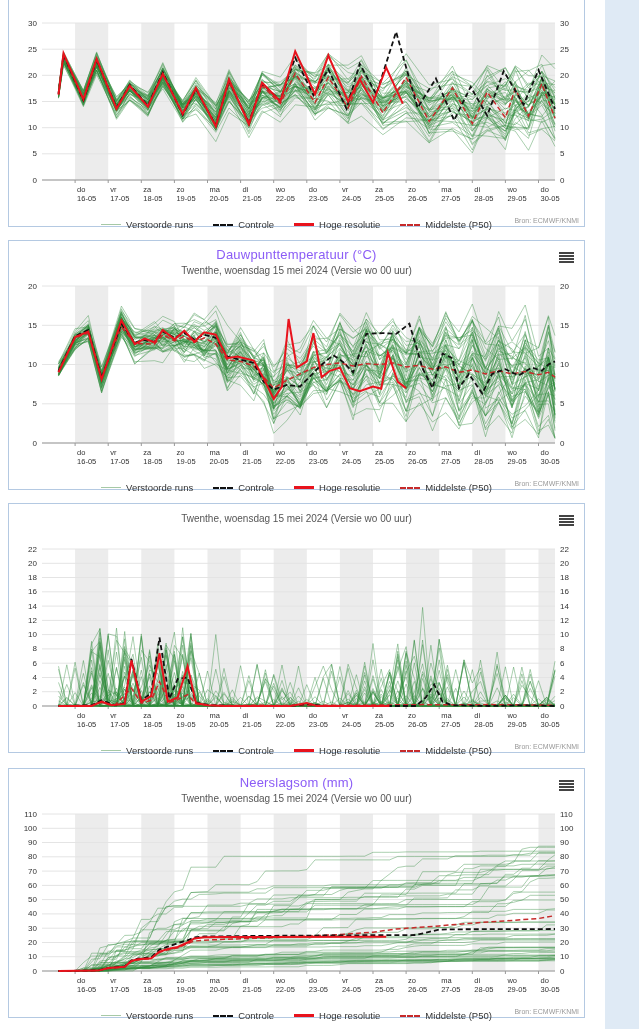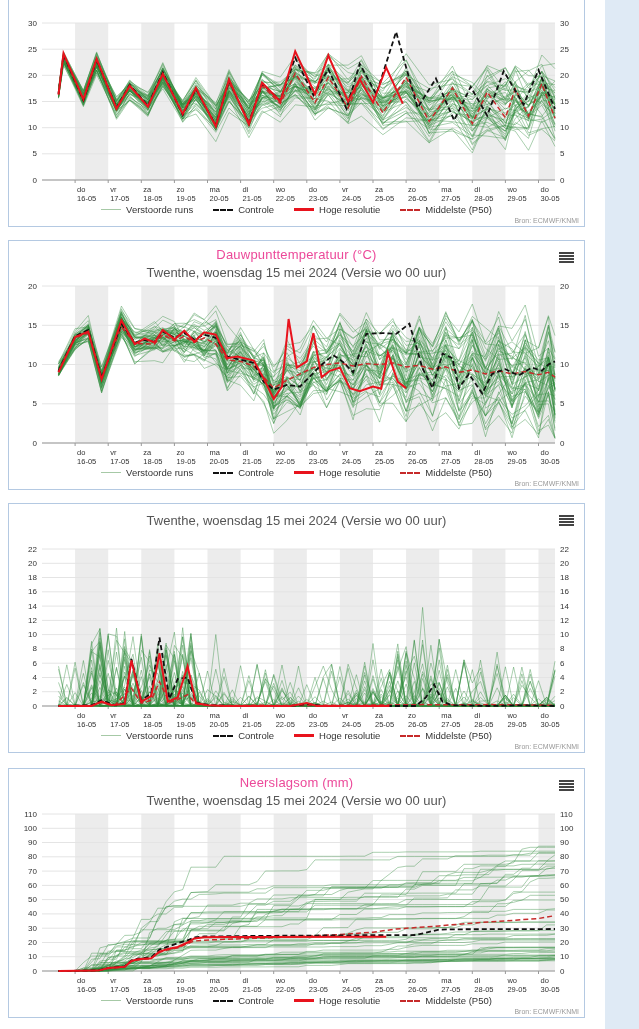--- a/index.html
+++ b/index.html
@@ -5,28 +5,28 @@
   html,body{margin:0;padding:0;background:#ffffff;width:639px;height:1029px;overflow:hidden;
     font-family:"Liberation Sans",sans-serif;}
   .side-strip{position:fixed;left:605px;top:0;width:34px;height:1029px;background:#dfeaf5;}
   .content{width:605px;}
   .panel{box-sizing:border-box;position:relative;margin-left:8px;width:577px;height:250px;
     background:#fff;border:1px solid #b4c9e2;}
   .panel-1{margin-top:-23px;margin-bottom:13px;}
   .panel-2{margin-bottom:13px;}
   .panel-3{margin-bottom:15px;}
   .panel-head{text-align:center;height:34px;padding-top:6px;}
-  .chart-title{font-size:13px;color:#ec4899;letter-spacing:.2px;}
-  .chart-subtitle{font-size:13px;color:#555;margin-top:3px;}
+  .chart-title{font-size:13px;color:#8b5cf6;letter-spacing:.2px;}
+  .chart-subtitle{font-size:10px;color:#555;margin-top:3px;}
   .menu-btn{position:absolute;top:10px;right:10px;width:15px;height:13px;cursor:pointer;
     display:flex;flex-direction:column;justify-content:center;gap:1.5px;background:none;border:none;padding:0;}
   .menu-btn i{display:block;height:1.6px;background:#444;}
   svg.chart{display:block;margin:0 1px;}
   svg text{font-family:"Liberation Sans",sans-serif;}
-  .legend{display:flex;justify-content:center;align-items:flex-start;gap:20px;margin-top:1px;}
+  .legend{display:flex;justify-content:center;align-items:flex-start;gap:20px;margin-top:16px;}
   .legend-item{display:flex;align-items:center;gap:5px;font-size:9.5px;color:#333;cursor:pointer;}
   .sw{width:20px;}
   .sw-ensemble{height:0;border-top:1.4px solid #a6c9a6;}
   .sw-controle{height:0;border-top:2px dashed #111;}
   .sw-hres{height:2.6px;background:#e8131d;}
   .sw-p50{height:0;border-top:2px dashed #c62a2a;}
   .source{position:absolute;right:5px;bottom:2px;font-size:7px;color:#999;}
 </style>
 </head>
 <body>

